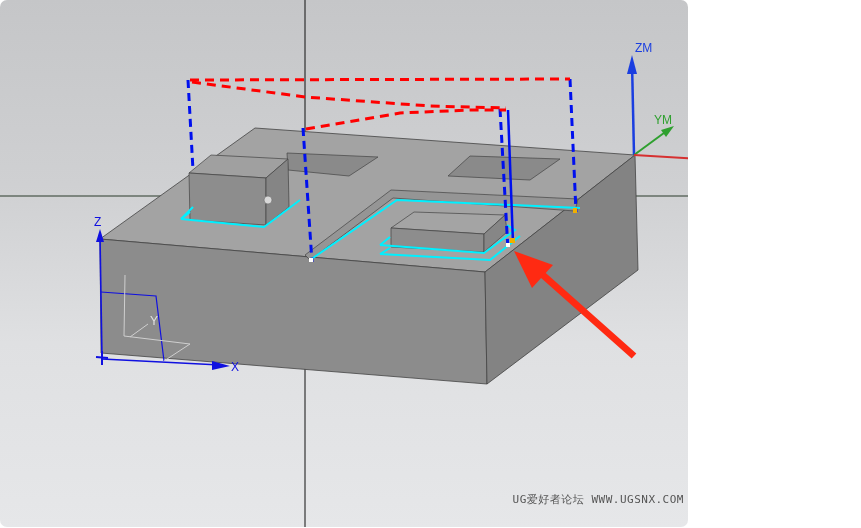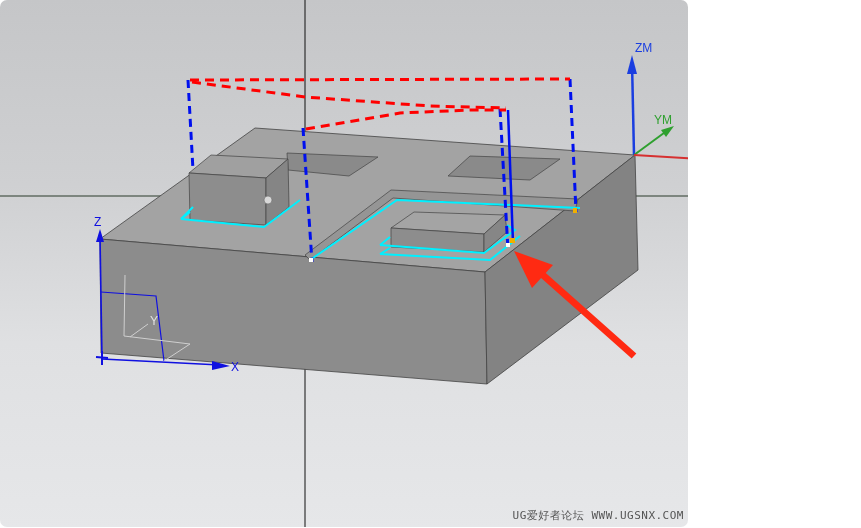--- a/index.html
+++ b/index.html
@@ -10,21 +10,21 @@
     background: linear-gradient(to bottom, #c5c6c8 0%, #cfd0d2 35%, #dfe0e2 65%, #e6e7e9 100%);
   }
   svg.scene { position:absolute; left:0; top:0; }
   .note {
     position:absolute; left:330px; top:392px; width:520px;
     color:#ff2a12; font-size:25px; line-height:36px; text-align:center;
     font-family:"DejaVu Sans", sans-serif; letter-spacing:0.5px;
   }
   .note div { white-space:nowrap; }
   .watermark {
-    position:absolute; right:4px; bottom:4px;
+    position:absolute; right:4px; bottom:20px;
     font-family:"DejaVu Sans Mono", monospace; font-size:11px; color:#555;
     letter-spacing:0.5px;
   }
   .axis-label { font-family:"Liberation Sans", sans-serif; font-size:12px; }
 </style>
 </head>
 <body>
 
 <div class="viewport">
   <svg class="scene" width="861" height="528" viewBox="0 0 861 528">

